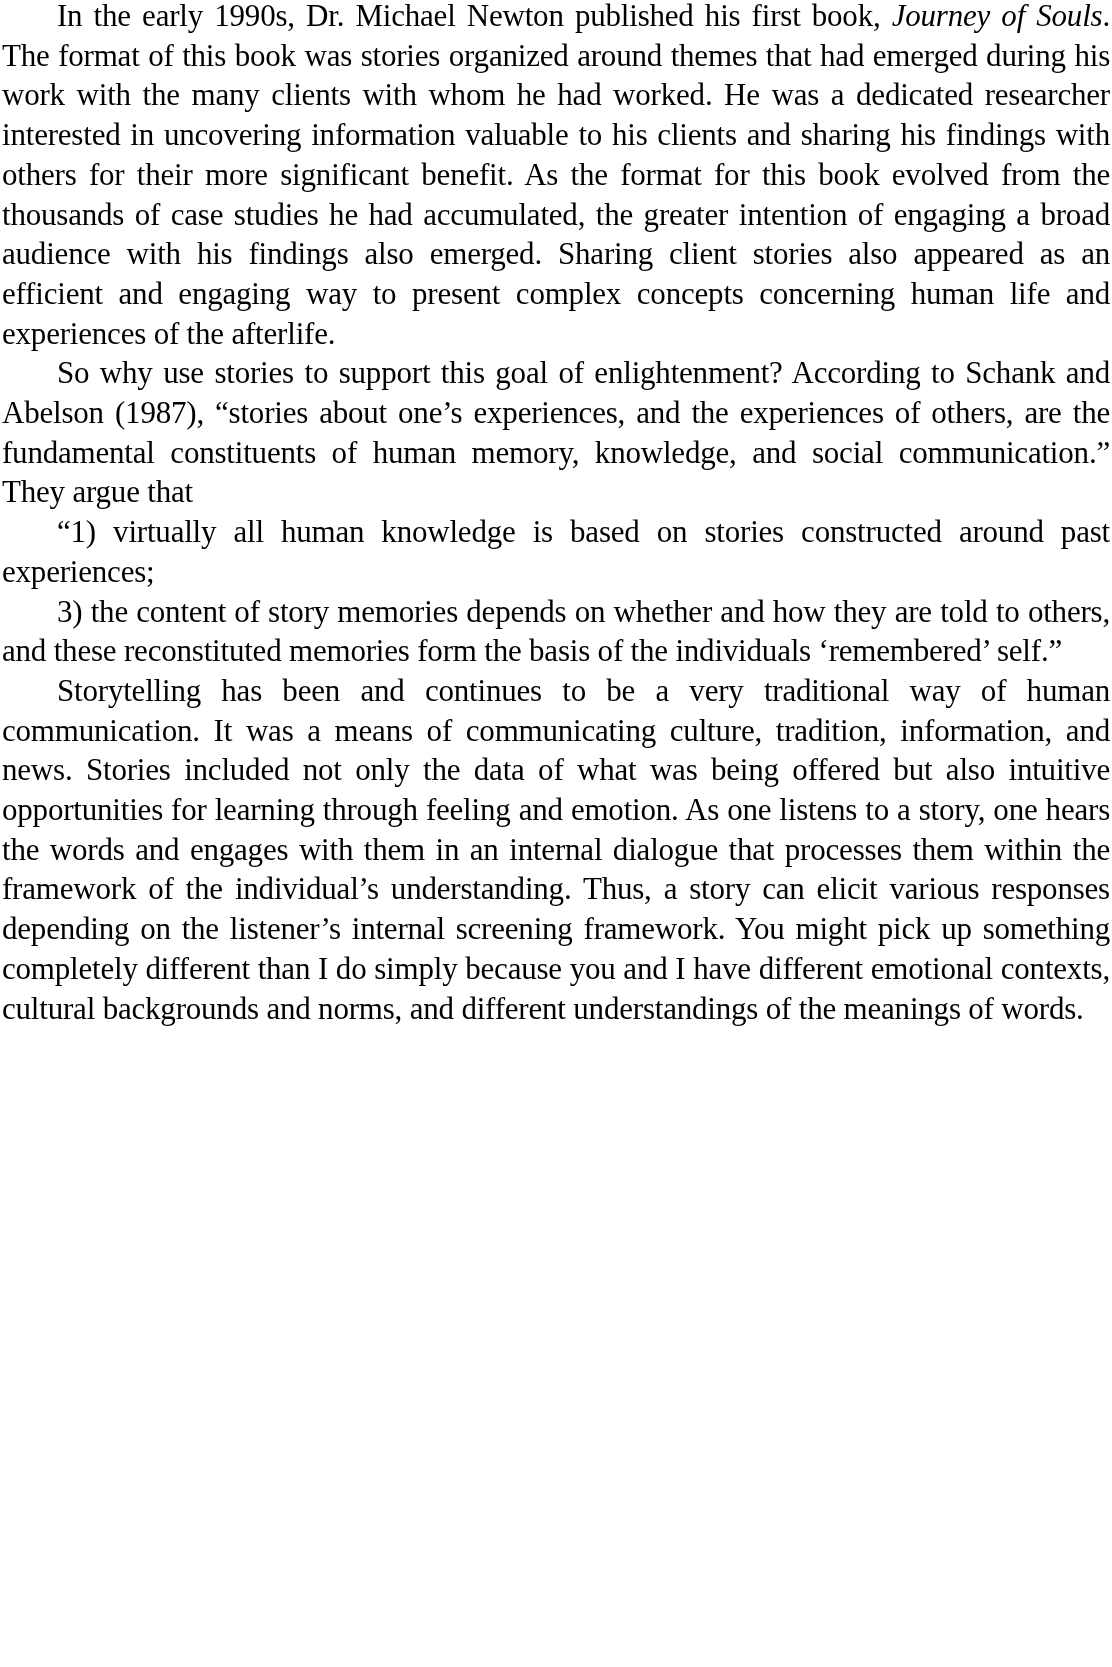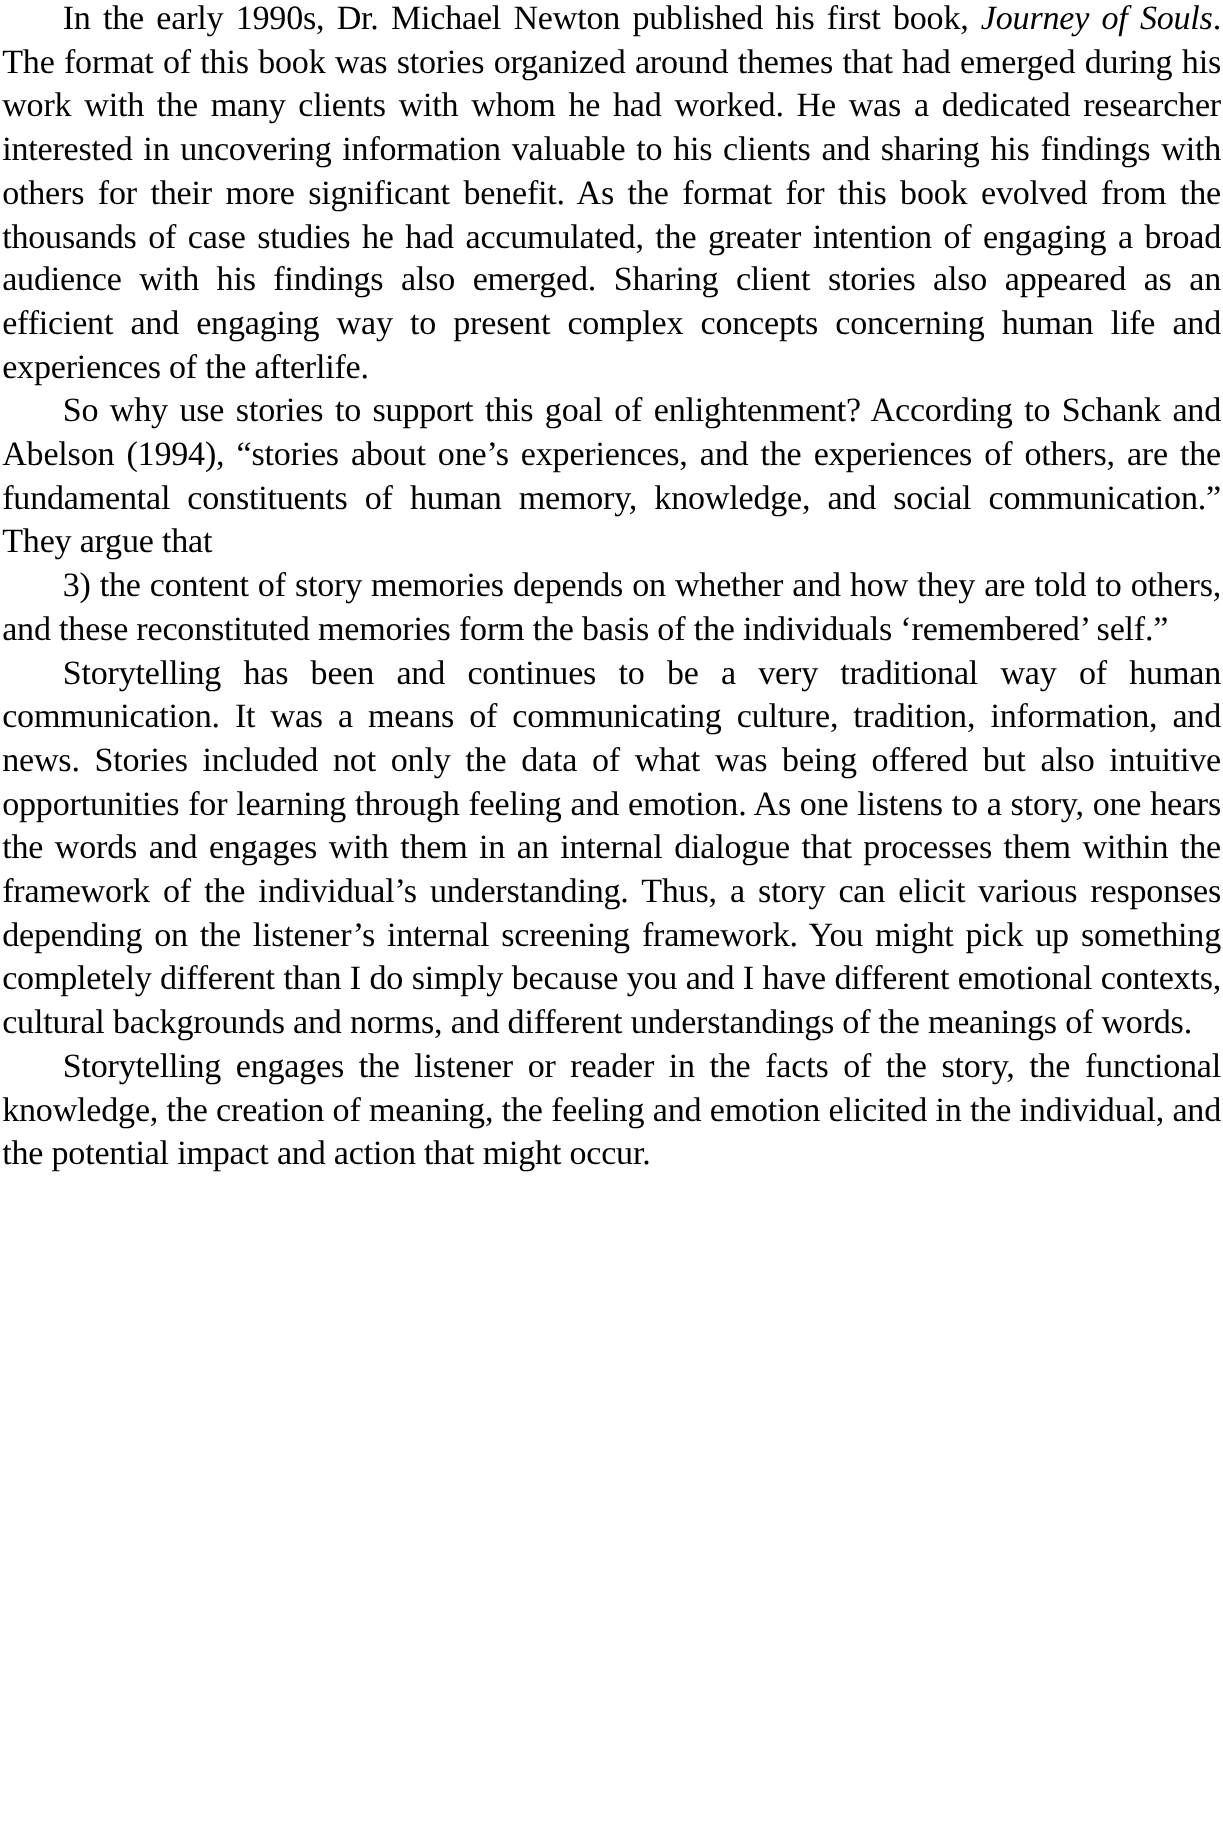--- a/index.html
+++ b/index.html
@@ -49,24 +49,24 @@
     cursor: pointer;
   }
 </style>
 </head>
 <body>
 
 <div class="page">
 
   <p class="body-para"><span>In the early 1990s, Dr. Michael Newton published his first book, </span><em class="book-title">Journey of Souls</em><span>. The format of this book was stories organized around themes that had emerged during his work with the many clients with whom he had worked. He was a dedicated researcher interested in uncovering information valuable to his clients and sharing his findings with others for their more significant benefit. As the format for this book evolved from the thousands of case studies he had accumulated, the greater intention of engaging a broad audience with his findings also emerged. Sharing client stories also appeared as an efficient and engaging way to present complex concepts concerning human life and experiences of the afterlife.</span></p>
 
-  <p class="body-para">So why use stories to support this goal of enlightenment? According to Schank and Abelson (1994), “stories about one’s experiences, and the experiences of others, are the fundamental constituents of human memory, knowledge, and social communication.” They argue that</p>
+  <p class="body-para">So why use stories to support this goal of enlightenment? According to Schank and Abelson (1987), “stories about one’s experiences, and the experiences of others, are the fundamental constituents of human memory, knowledge, and social communication.” They argue that</p>
 
+  <p class="body-para">“1) virtually all human knowledge is based on stories constructed around past experiences;</p>
 
 
   <p class="body-para">3) the content of story memories depends on whether and how they are told to others, and these reconstituted memories form the basis of the individuals ‘remembered’ self.”</p>
 
   <p class="body-para">Storytelling has been and continues to be a very traditional way of human communication. It was a means of communicating culture, tradition, information, and news. Stories included not only the data of what was being offered but also intuitive opportunities for learning through feeling and emotion. As one listens to a story, one hears the words and engages with them in an internal dialogue that processes them within the framework of the individual’s understanding. Thus, a story can elicit various responses depending on the listener’s internal screening framework. You might pick up something completely different than I do simply because you and I have different emotional contexts, cultural backgrounds and norms, and different understandings of the meanings of words.</p>
 
-  <p class="body-para">Storytelling engages the listener or reader in the facts of the story, the functional knowledge, the creation of meaning, the feeling and emotion elicited in the individual, and the potential impact and action that might occur.</p>
 
 
 </div>
 
 </body></html>

